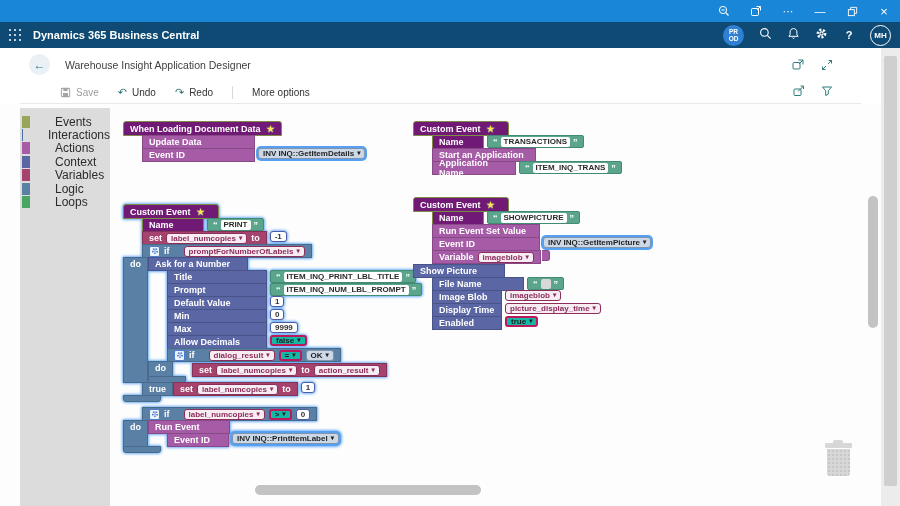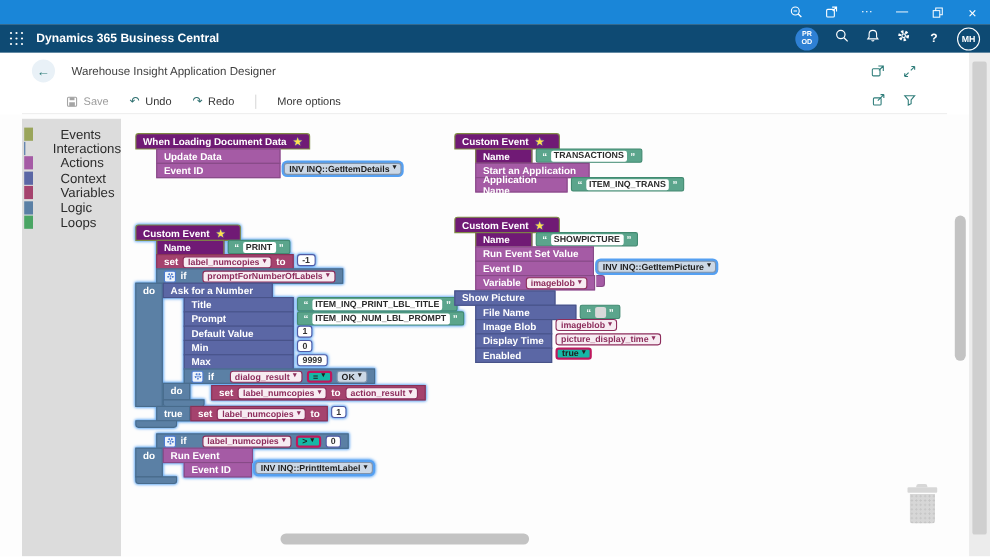--- a/index.html
+++ b/index.html
@@ -406,20 +406,29 @@
             </div>
             <span class="pill p-num" style="margin-left:3px;">0</span>
           </div>
           <div class="rowline">
             <div class="row c-ctx" style="width:100px;">
               <span>Max</span>
             </div>
             <span class="pill p-num" style="margin-left:3px;">9999</span>
           </div>
           <div class="rowline">
+            <div class="row c-ctx" style="width:100px;">
+              <span>Allow Decimals</span>
+            </div>
+            <span class="pill p-bool" style="margin-left:3px;">
+              <span>false</span>
+              <span class="caret">▾</span>
+            </span>
+          </div>
+          <div class="rowline">
             <div class="row c-log">
               <span class="gearbox">
                 <svg width="8" height="8" viewBox="0 0 12 12">
                     <circle cx="6" cy="6" r="3.2" fill="none" stroke="#4c7bd1" stroke-width="2.6" stroke-dasharray="2 1.6"></circle>
                     <circle cx="6" cy="6" r="1.1" fill="#4c7bd1"></circle>
                   </svg>
               </span>
               <span>if</span>
               <span class="gap6"></span>
               <span class="pill p-var">

